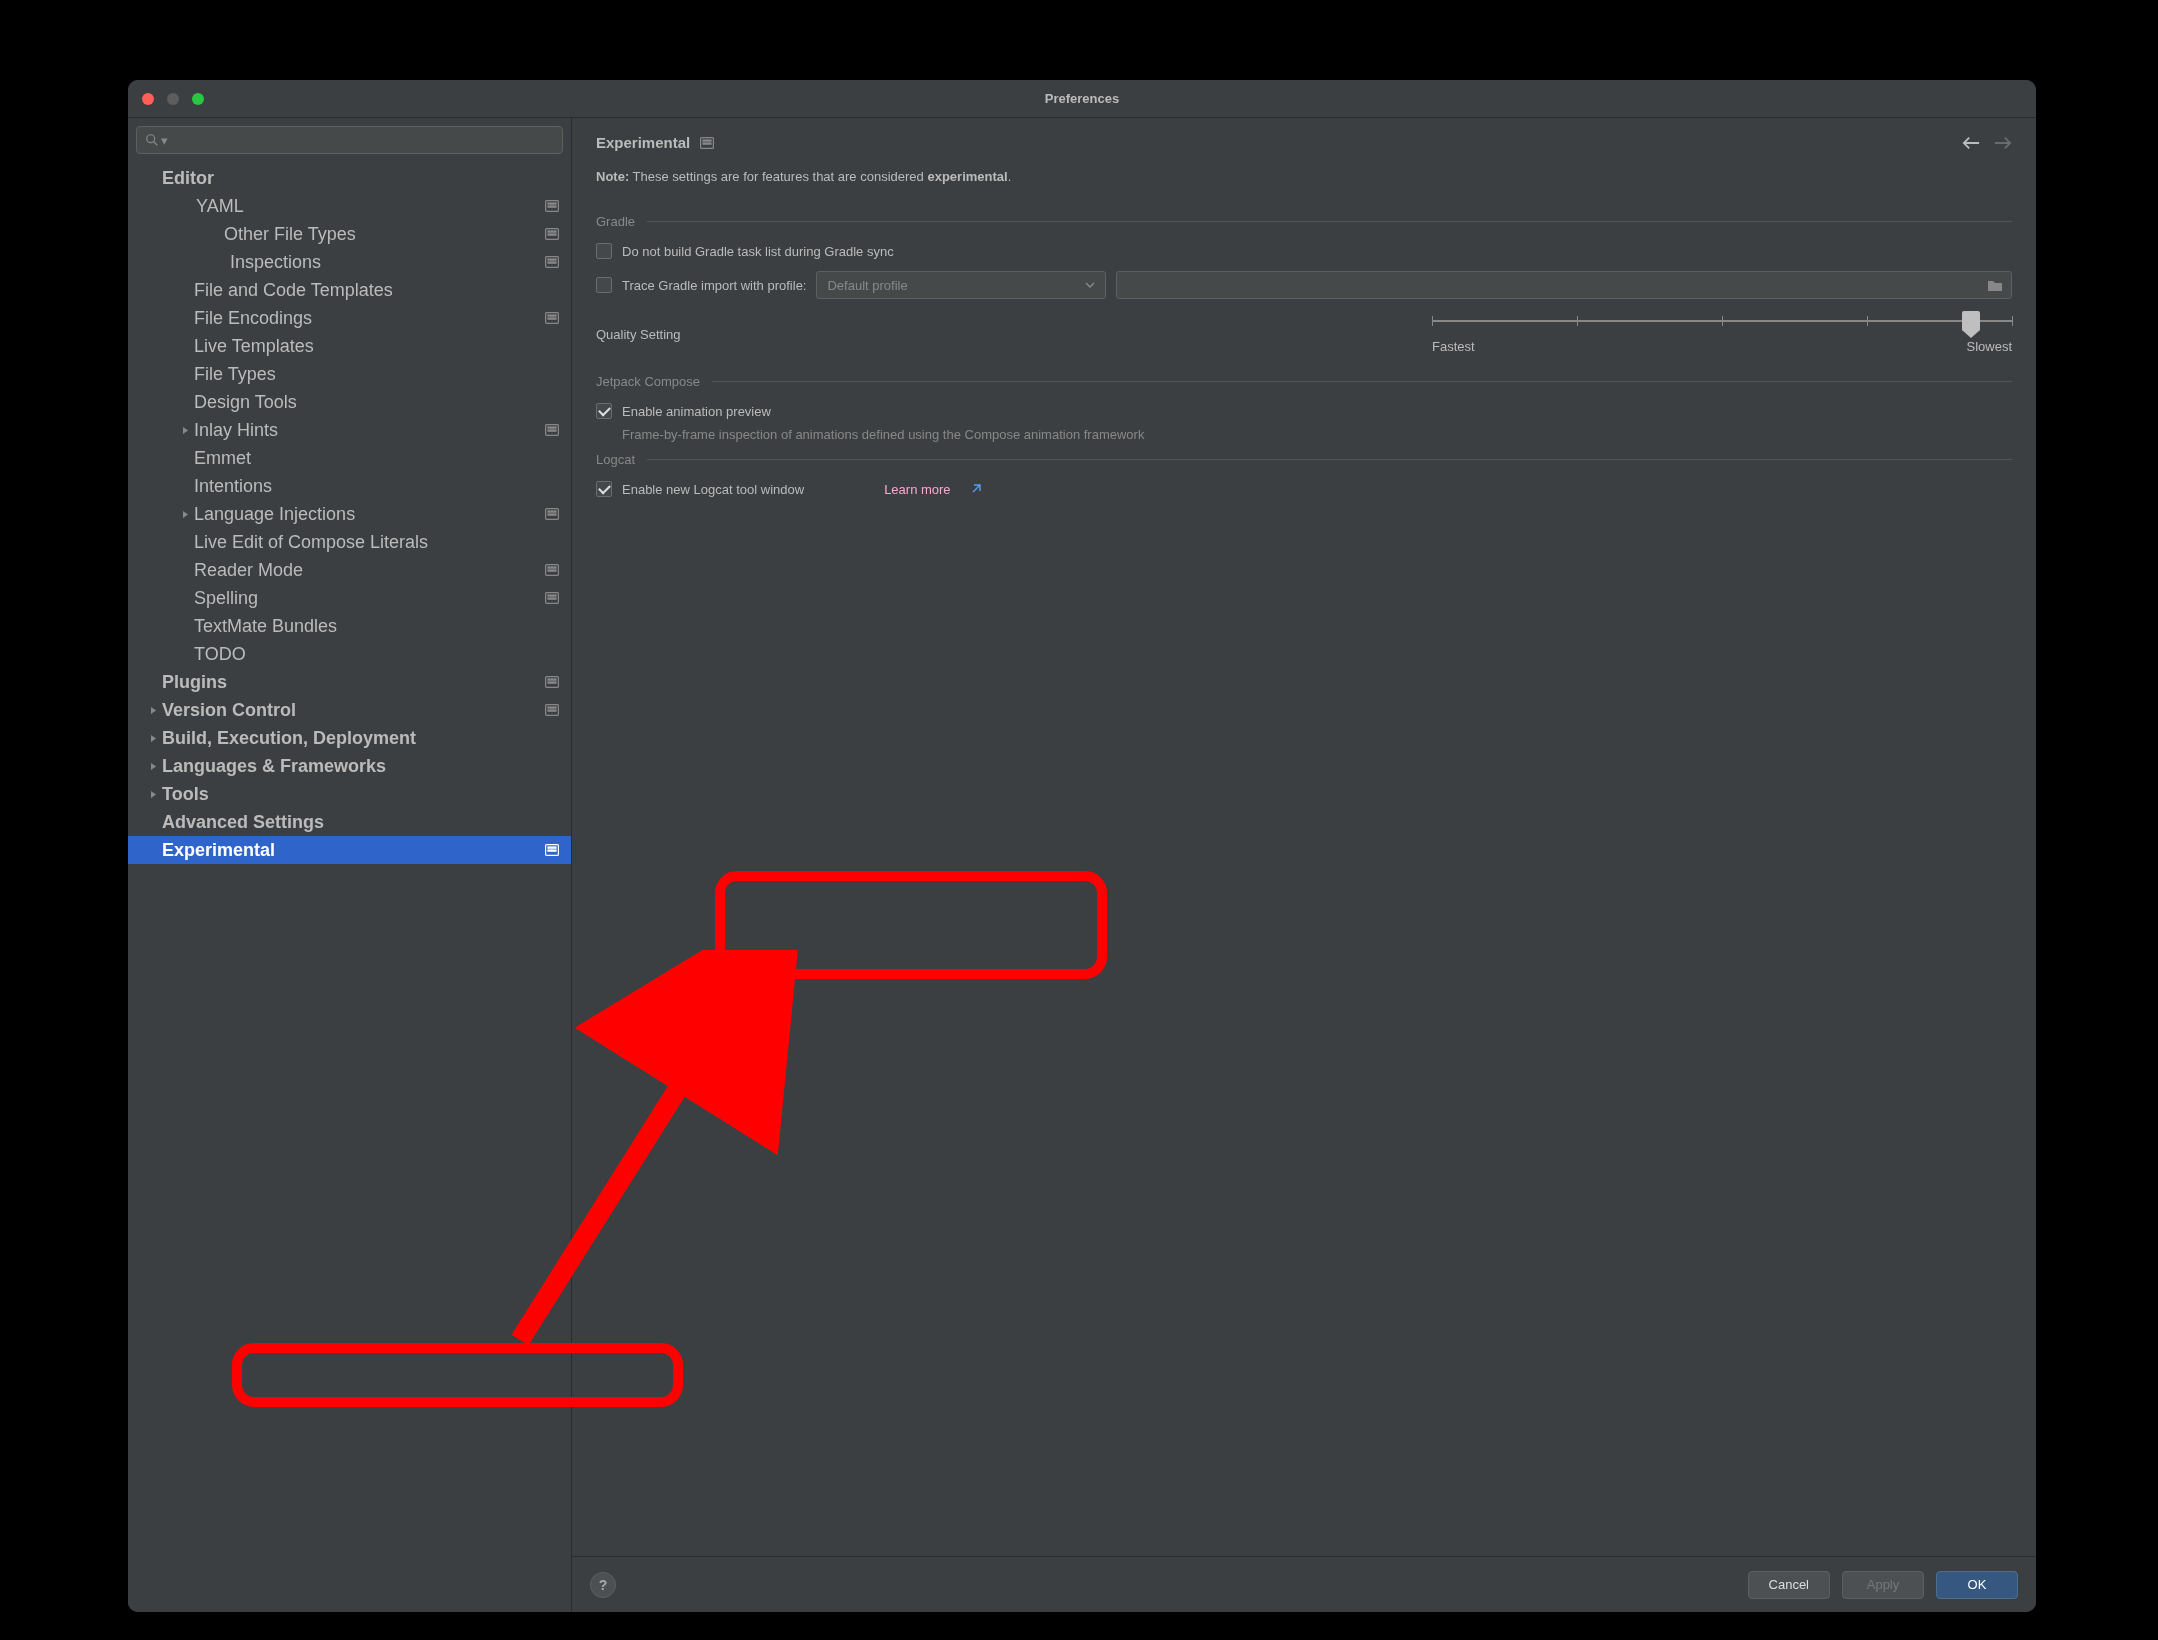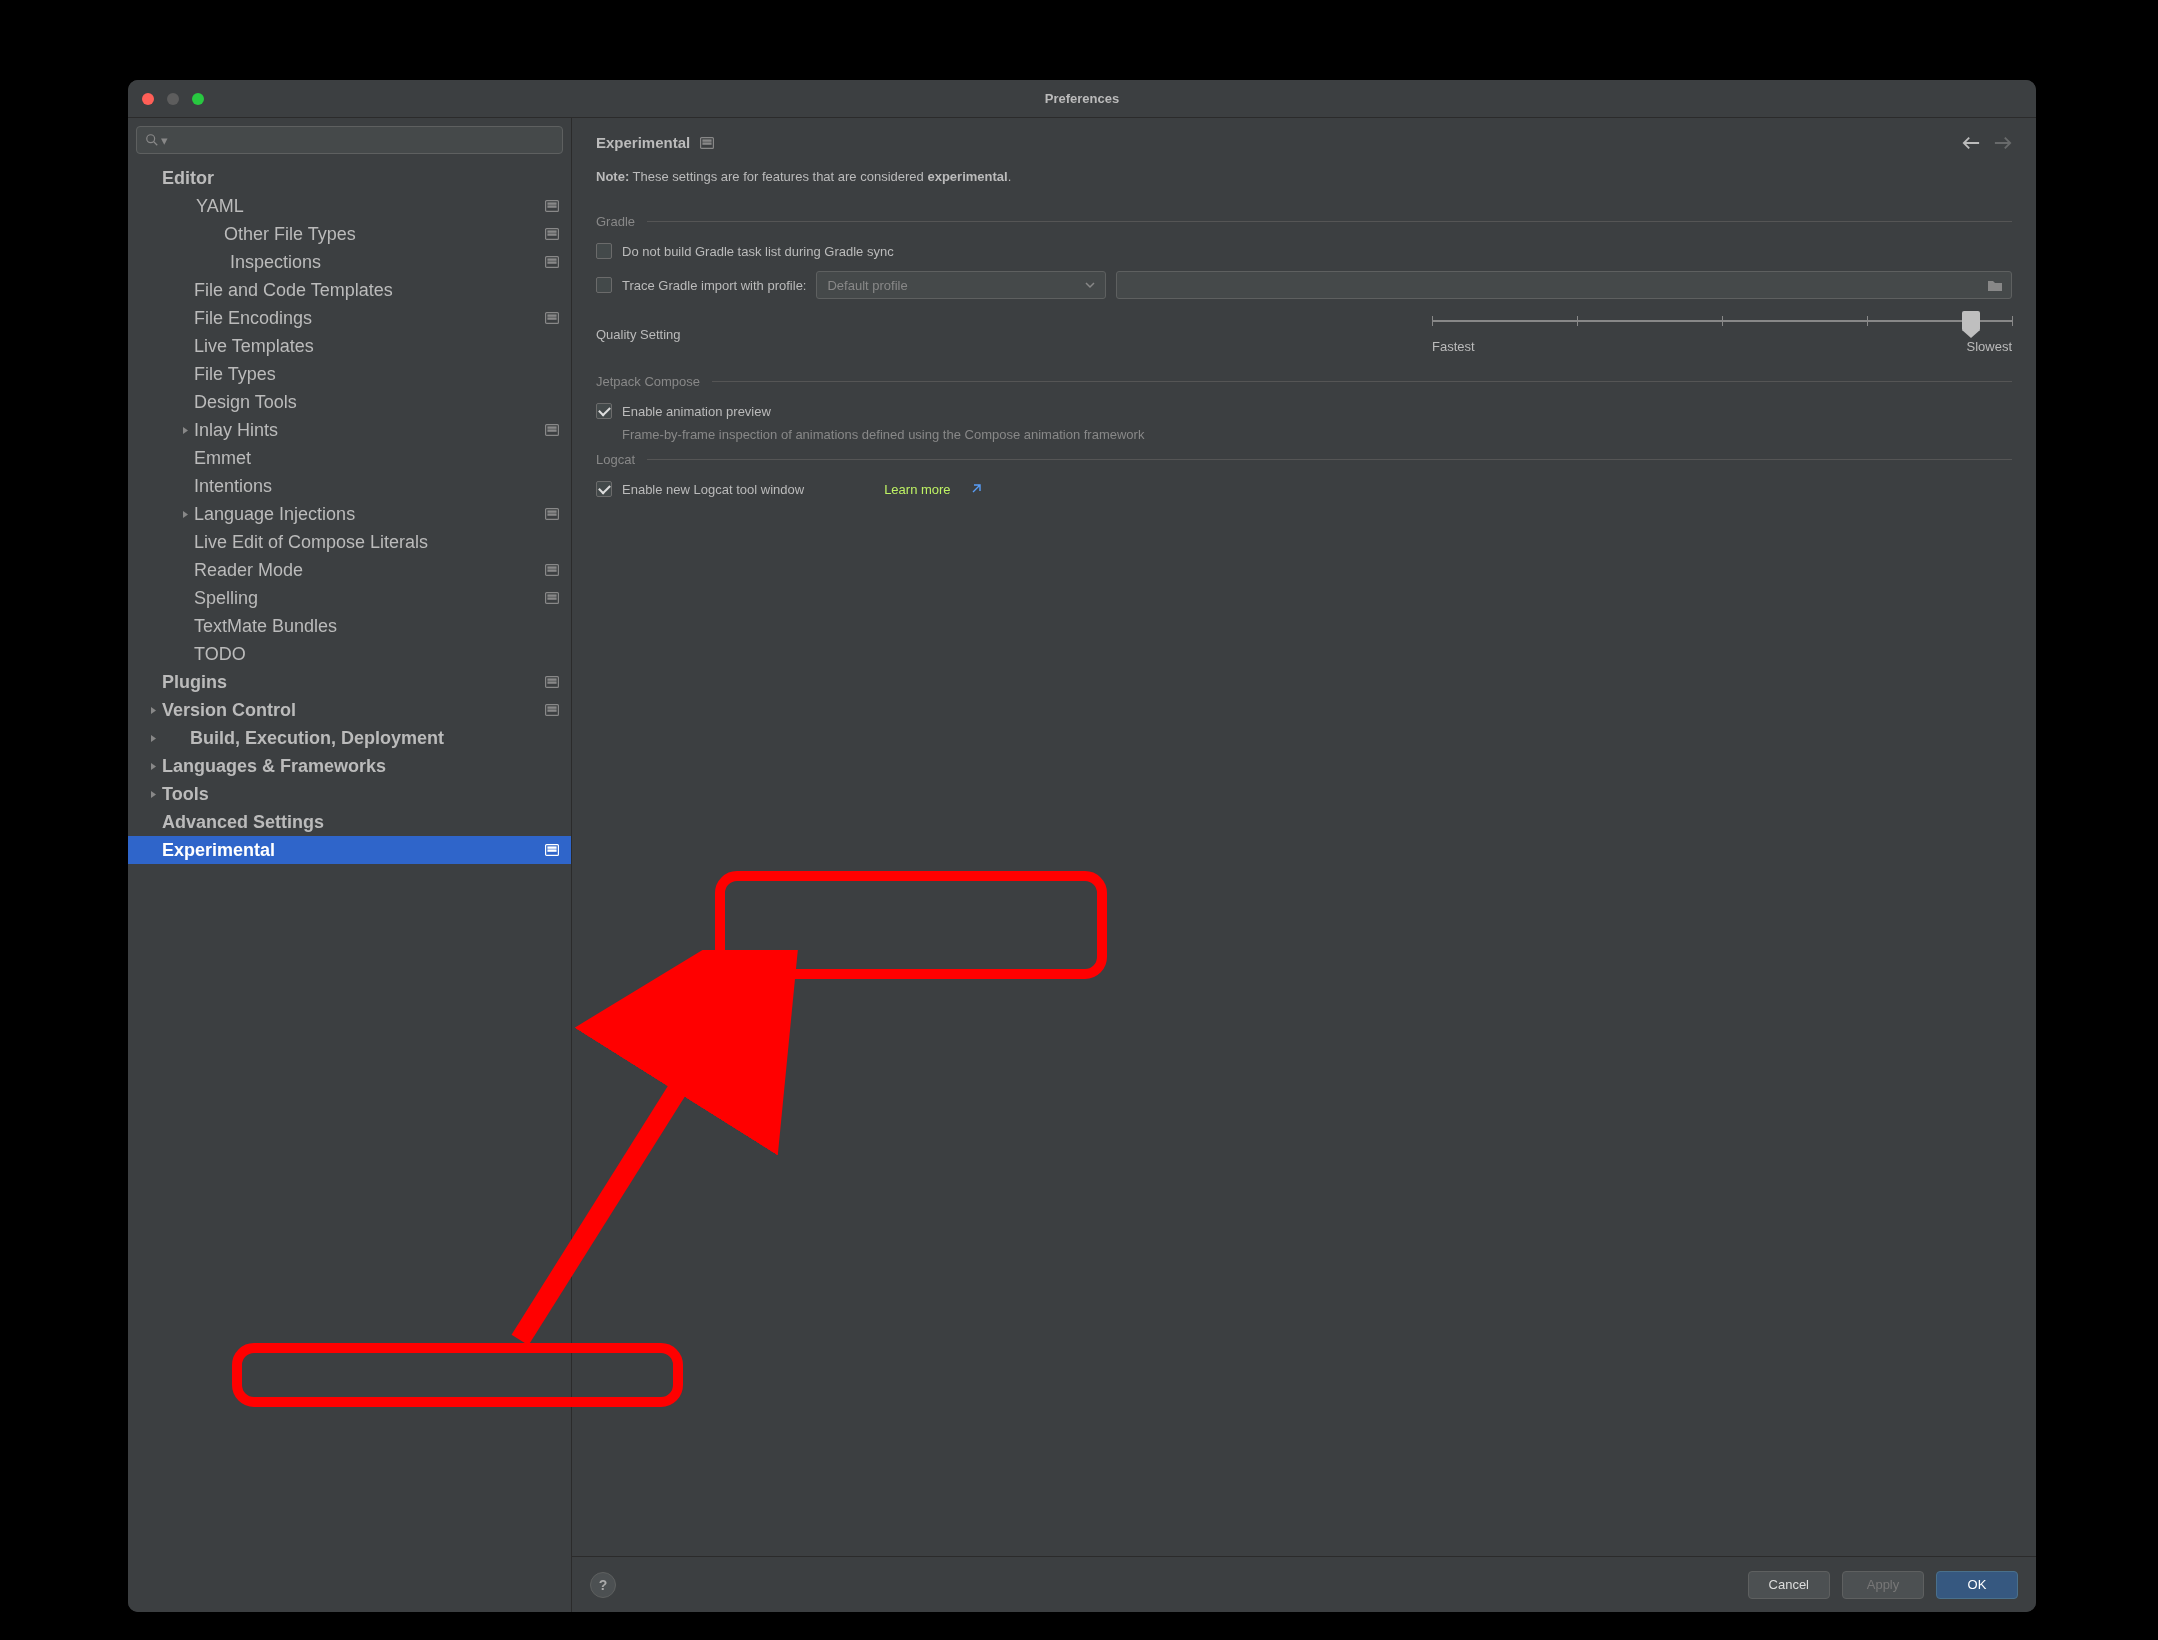--- a/index.html
+++ b/index.html
@@ -126,21 +126,21 @@
   .slider-thumb {
     position:absolute; top:0; width:18px; height:20px; background:#bfbfbf;
     border-radius:2px; transform:translateX(-50%);
   }
   .slider-thumb::after {
     content:""; position:absolute; bottom:-7px; left:50%; transform:translateX(-50%);
     border-left:9px solid transparent; border-right:9px solid transparent; border-top:8px solid #bfbfbf;
   }
   .slider-labels { display:flex; justify-content:space-between; color:#bbb; font-size:13px; margin-top:8px; }
   .hint { color:#888; font-size:13px; margin-left:26px; margin-top:-4px; margin-bottom:10px; }
-  .link { color:#bef264; font-size:13px; display:inline-flex; align-items:center; gap:20px; }
+  .link { color:#f9a8d4; font-size:13px; display:inline-flex; align-items:center; gap:20px; }
   .link svg { width:10px; height:10px; }
   
   .footer {
     height: 56px; border-top:1px solid #2b2b2b;
     display:flex; align-items:center; padding: 0 18px; gap:12px;
   }
   .help-btn {
     width:26px; height:26px; border-radius:50%; background:#4c5052;
     border:1px solid #5e6060; color:#aaa; display:flex; align-items:center; justify-content:center;
     font-size:14px; font-weight:700;
@@ -304,21 +304,21 @@
                 <path d="M2 1 L7 4.5 L2 8 Z" fill="#888"></path>
               </svg>
             </span>
             <span class="tree-label">Version Control</span>
             <svg class="proj-icon" viewBox="0 0 14 12">
               <rect x="0.6" y="0.6" width="12.8" height="10.8" rx="1"></rect>
               <rect x="3" y="3" width="8" height="1.2" fill="#888"></rect>
               <rect x="3" y="6" width="8" height="1.2" fill="#888"></rect>
             </svg>
           </div>
-          <div class="tree-item bold" style="padding-left: 16px; gap: 28px;">
+          <div class="tree-item bold" style="padding-left: 16px;">
             <span class="chev">
               <svg viewBox="0 0 9 9">
                 <path d="M2 1 L7 4.5 L2 8 Z" fill="#888"></path>
               </svg>
             </span>
             <span class="tree-label">Build, Execution, Deployment</span>
           </div>
           <div class="tree-item bold" style="padding-left: 16px;">
             <span class="chev">
               <svg viewBox="0 0 9 9">

